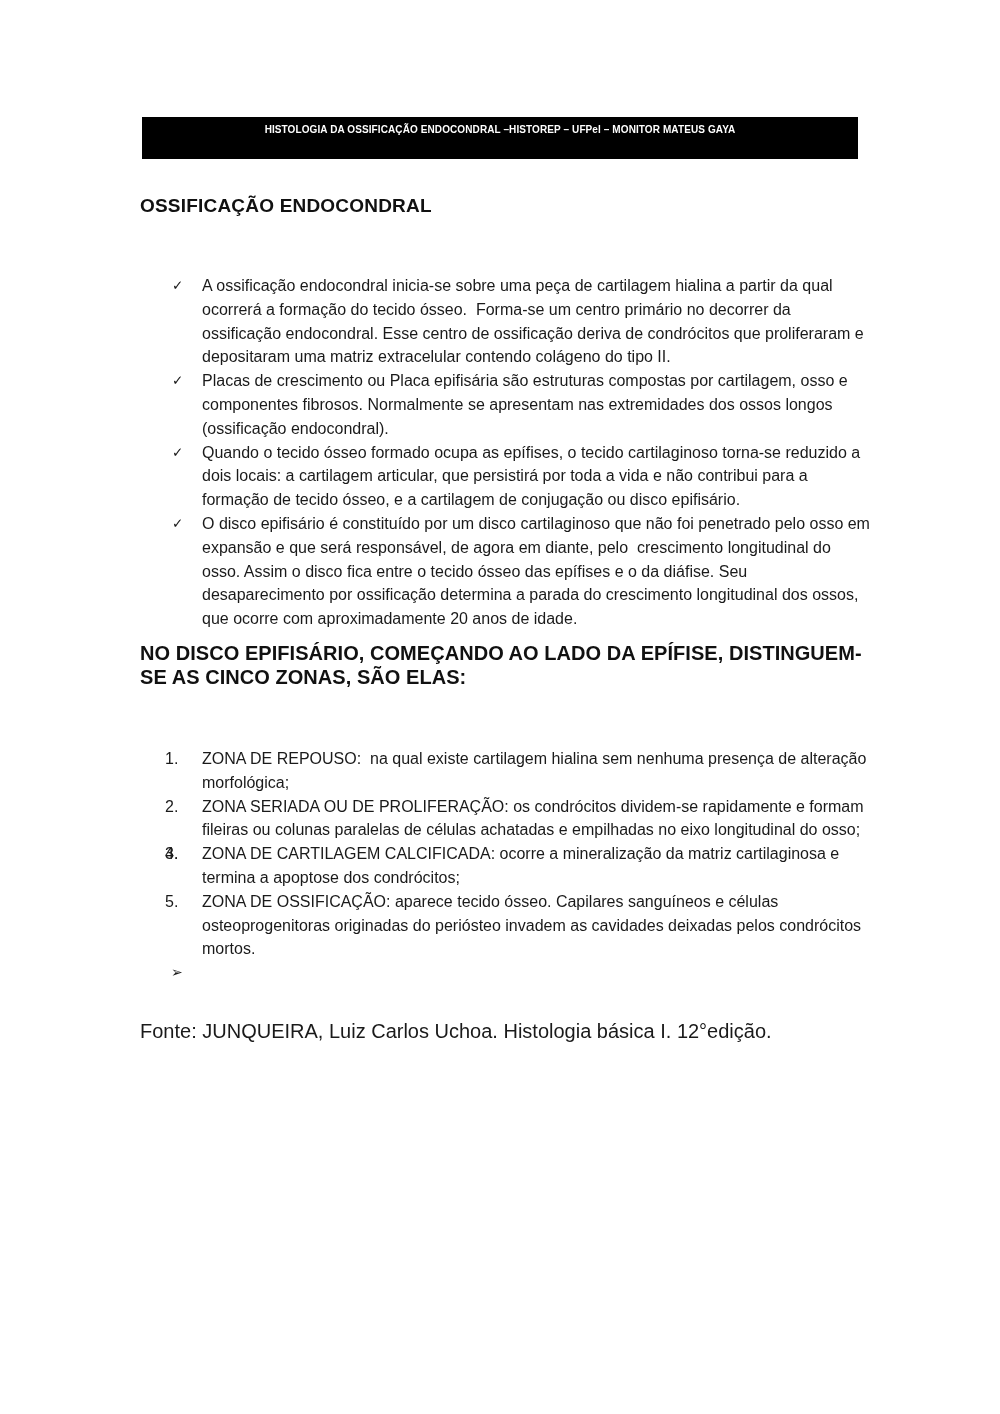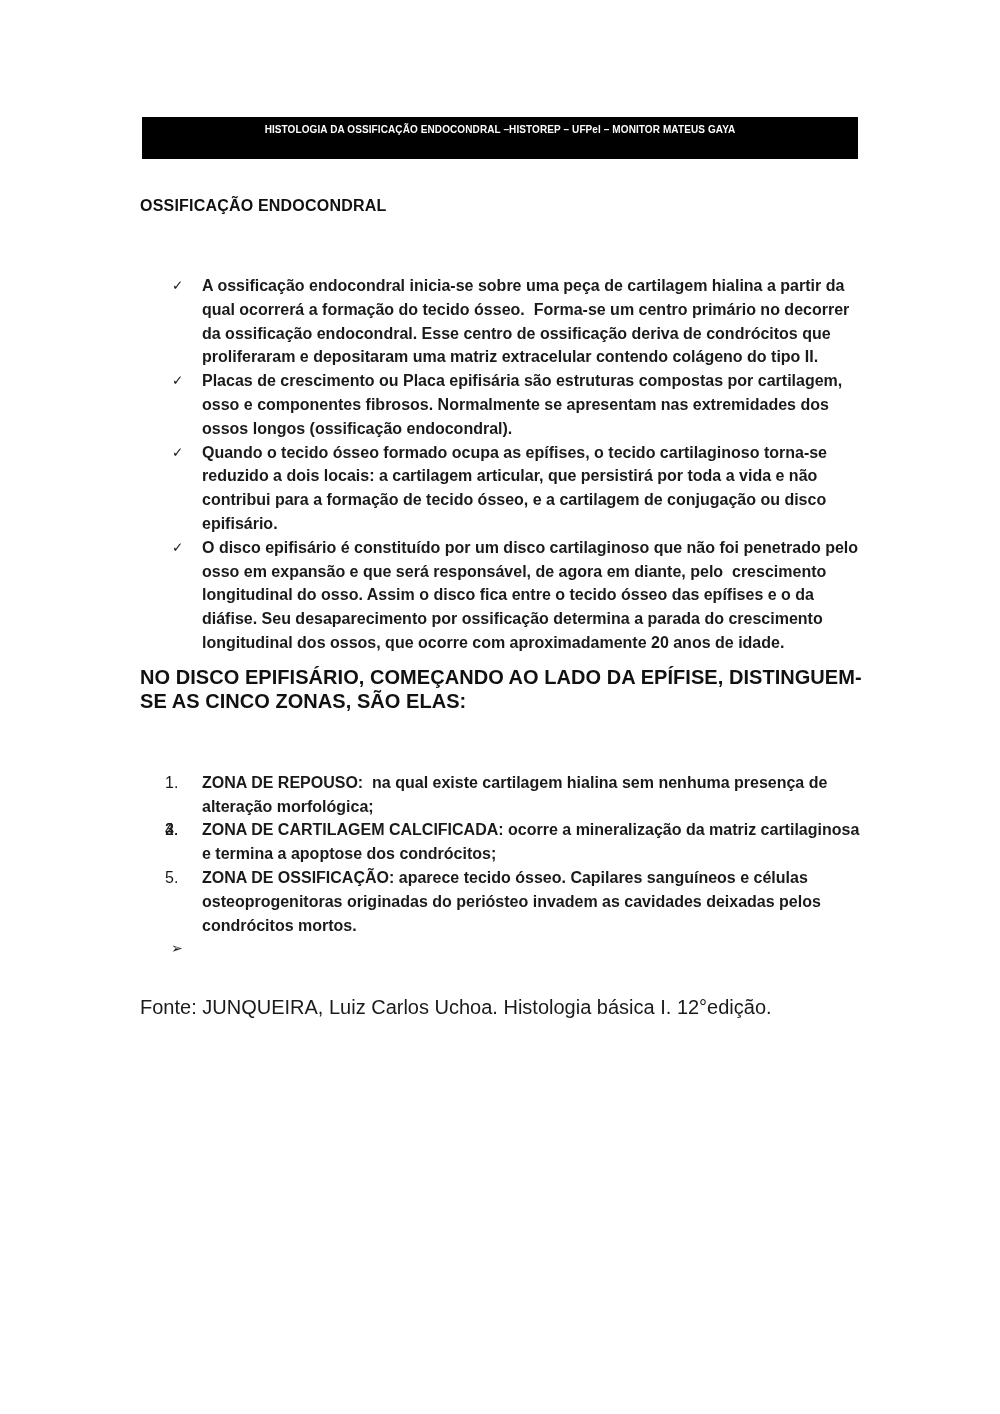--- a/index.html
+++ b/index.html
@@ -49,21 +49,21 @@
 
   
   .content {
     position: absolute;
     left: 140px;
     top: 196px;
     width: 730px;
   }
 
   .section-title {
-    font-size: 16px;
+    font-size: 19px;
     font-weight: bold;
     letter-spacing: 0.2px;
     margin: 0 0 0 0;
     line-height: 20px;
     color: #111111;
   }
 
   .spacer-lg { height: 58px; }
   .spacer-xs { height: 10px; }
 
@@ -120,21 +120,21 @@
     width: 736px;
   }
 
   .source-line {
     font-size: 20px;
     line-height: 24px;
     color: #1a1a1a;
     margin: 0;
   }
 
-  .nbsp-pair { white-space: pre-wrap; font-weight: bold; }
+  .nbsp-pair { white-space: pre-wrap; }
 </style>
 </head>
 <body>
 
 <div class="page">
 
   <div class="banner">
     <div class="banner-title">HISTOLOGIA DA OSSIFICAÇÃO ENDOCONDRAL –HISTOREP – UFPel – MONITOR MATEUS GAYA</div>
   </div>
 
@@ -169,20 +169,21 @@
 
     <div class="spacer-lg"></div>
 
     <ol class="num-list">
       <li class="li-row">
         <span class="li-marker num">1.</span>
         <span class="nbsp-pair">ZONA DE REPOUSO:  na qual existe cartilagem hialina sem nenhuma presença de alteração morfológica;</span>
       </li>
       <li class="li-row">
         <span class="li-marker num">2.</span>
+        <span class="nbsp-pair">ZONA SERIADA OU DE PROLIFERAÇÃO: os condrócitos dividem-se rapidamente e formam fileiras ou colunas paralelas de células achatadas e empilhadas no eixo longitudinal do osso;</span>
       </li>
       <li class="li-row">
         <span class="li-marker num">3.</span>
       </li>
       <li class="li-row">
         <span class="li-marker num">4.</span>
         <span class="nbsp-pair">ZONA DE CARTILAGEM CALCIFICADA: ocorre a mineralização da matriz cartilaginosa e termina a apoptose dos condrócitos;</span>
       </li>
       <li class="li-row">
         <span class="li-marker num">5.</span>

